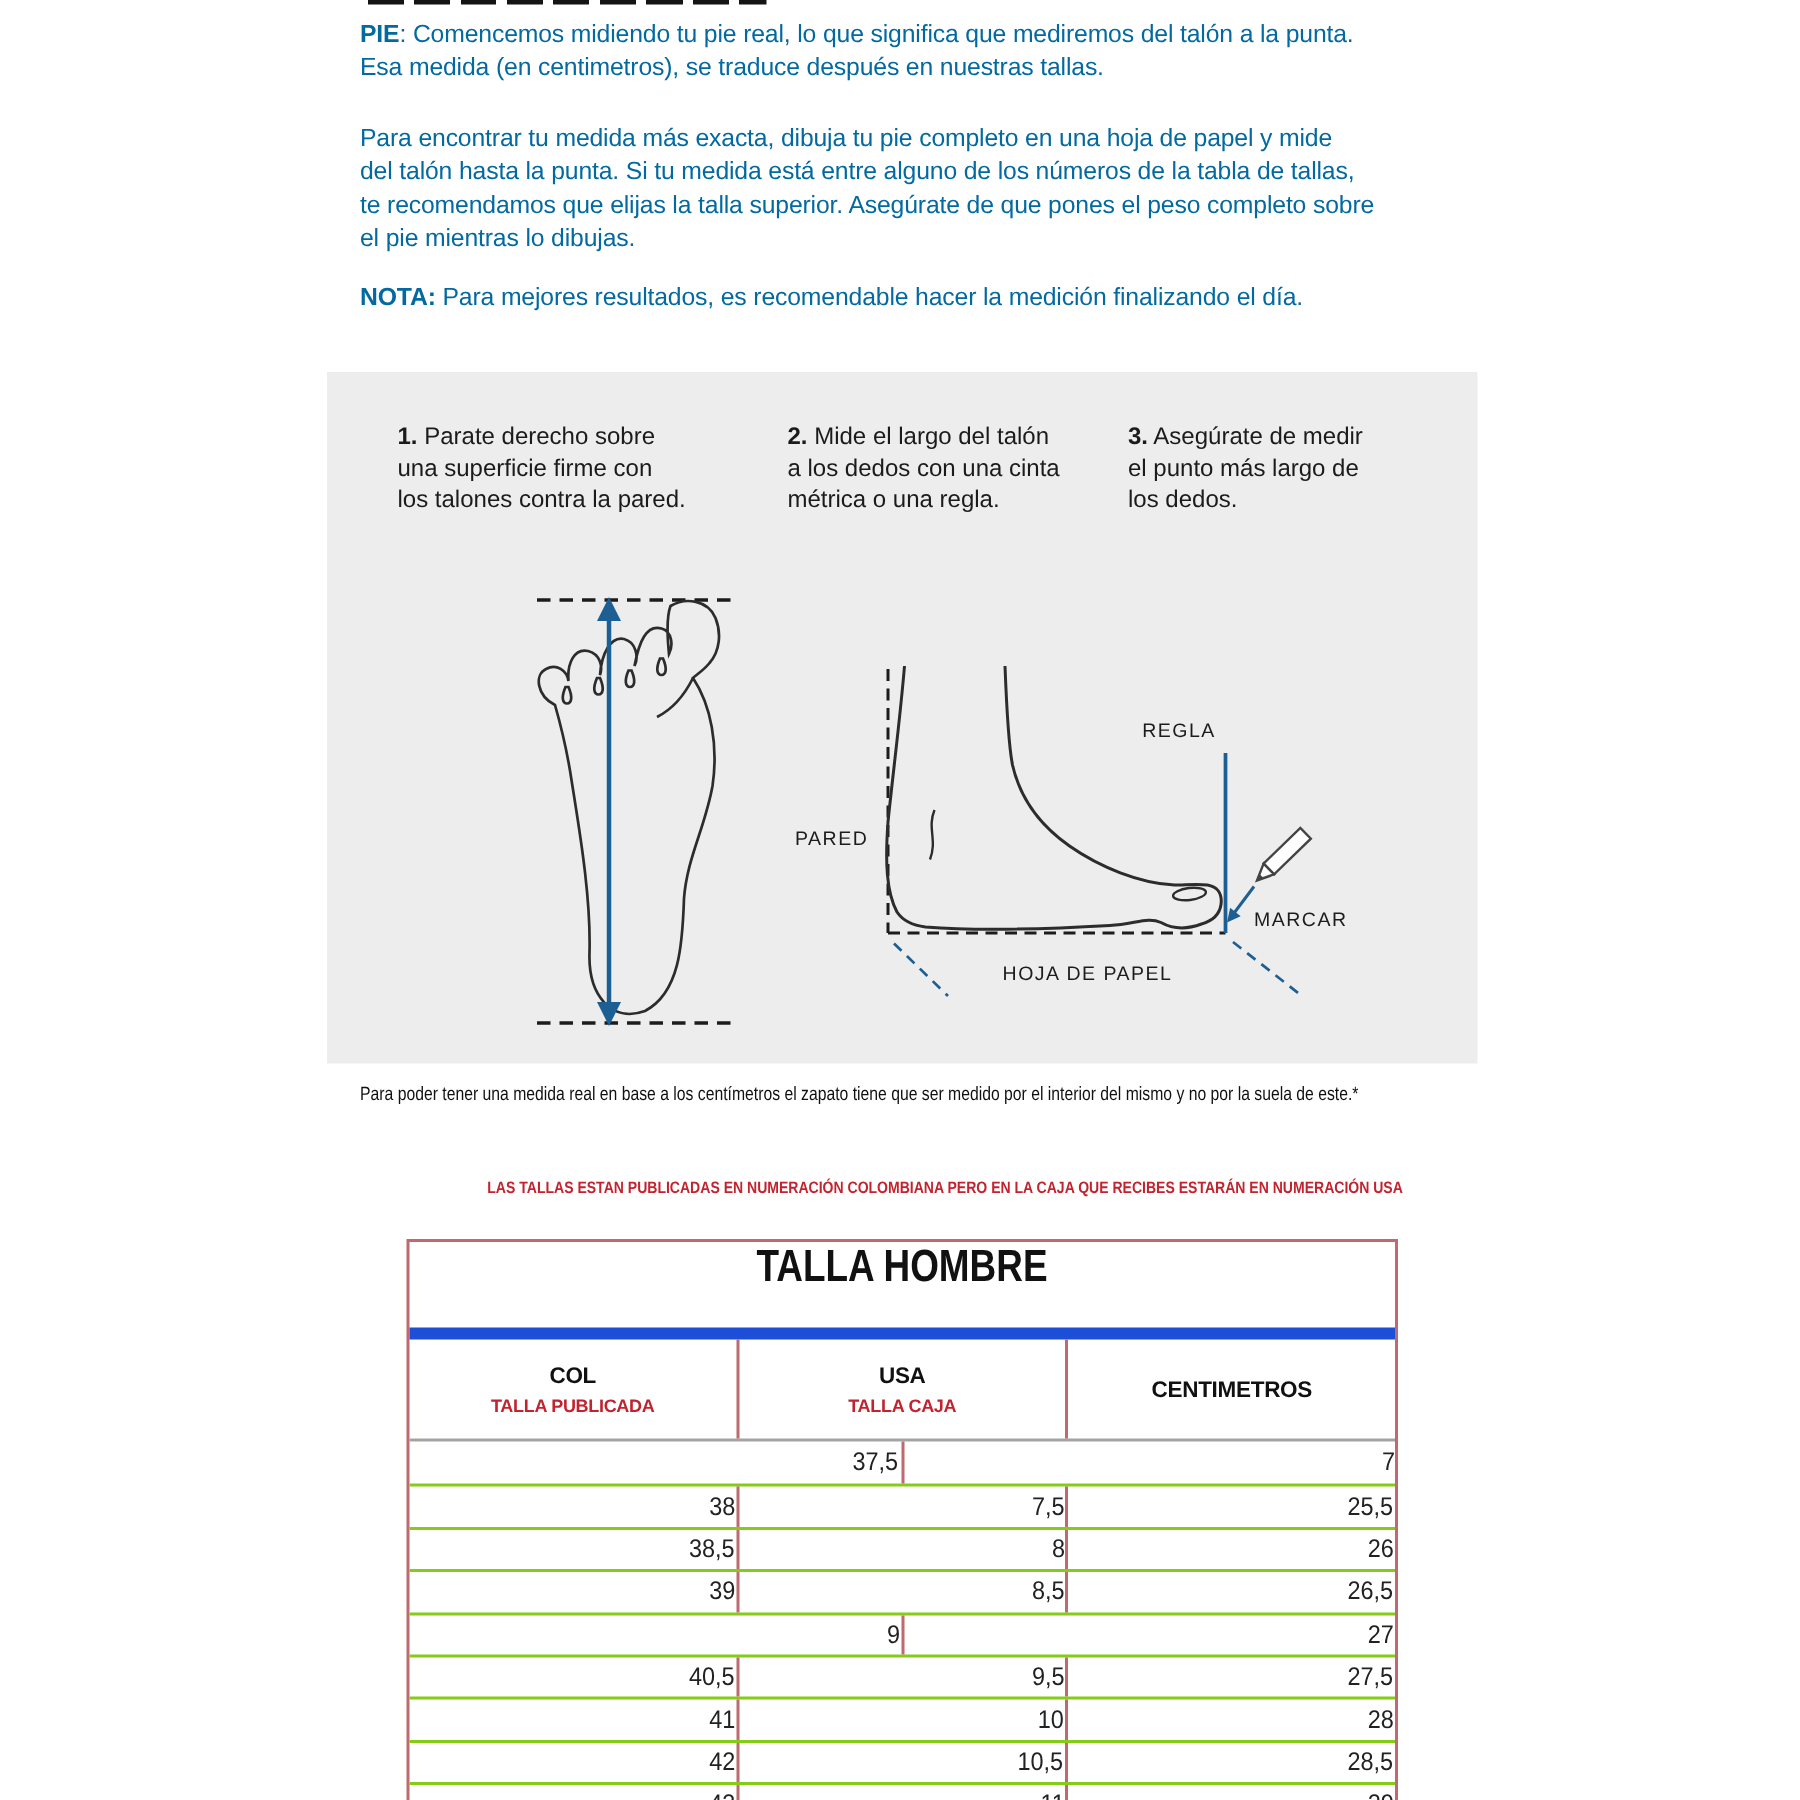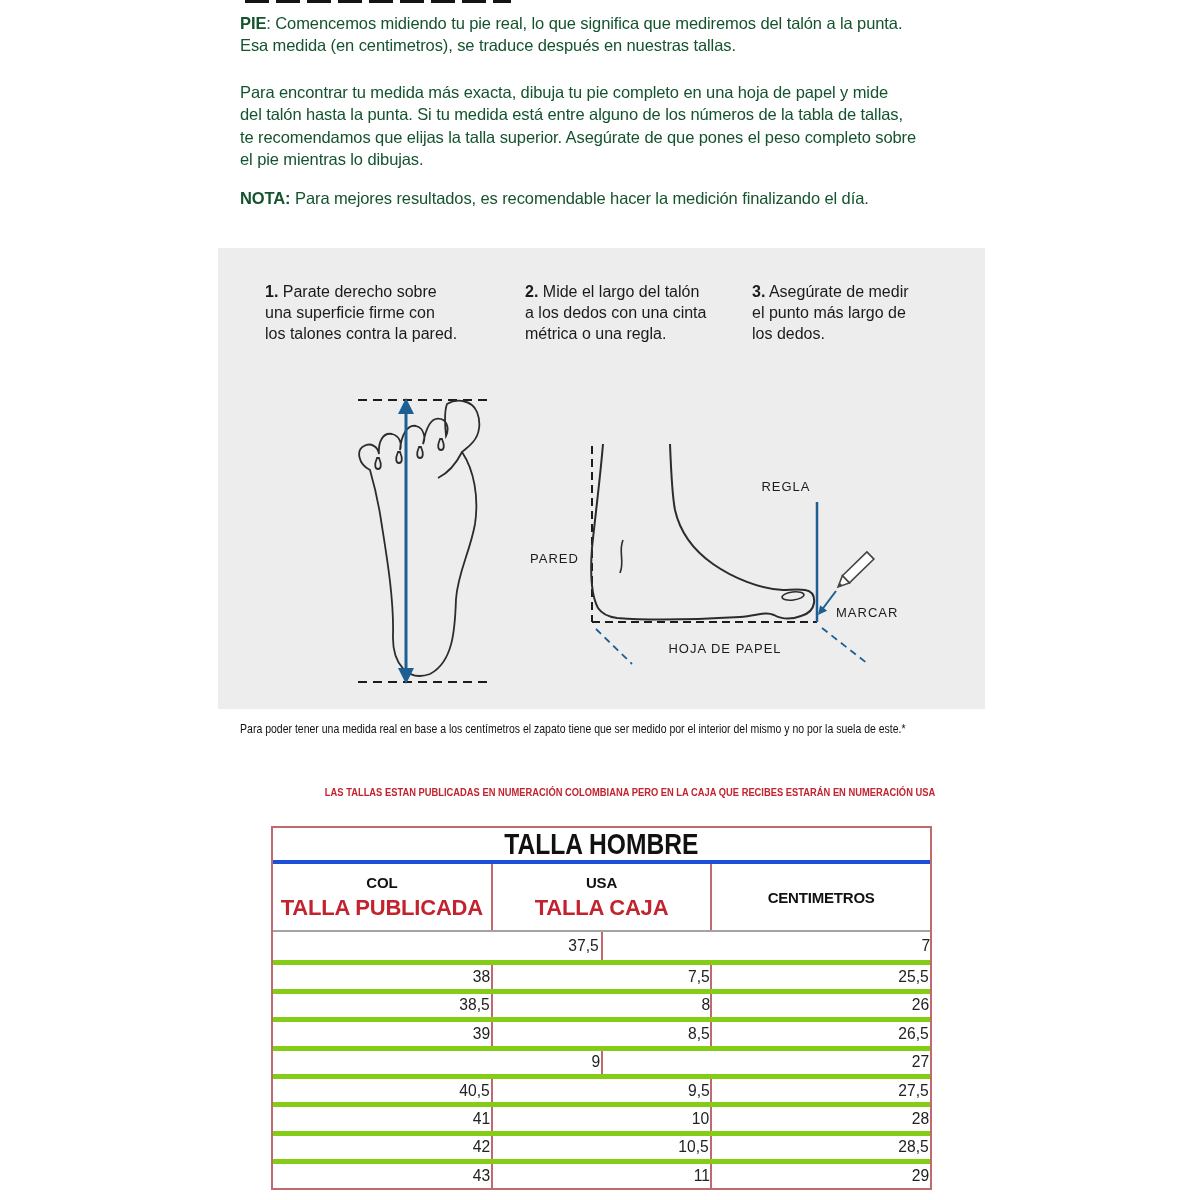--- a/index.html
+++ b/index.html
@@ -6,21 +6,21 @@
   html,body { width:1200px; height:1200px; background:#ffffff; overflow:hidden;
               font-family:"Liberation Sans", sans-serif; }
   .canvas { position:relative; width:1200px; height:1200px; background:#fff; }
 
   
   .top-clip { position:absolute; left:245px; top:0; width:266px; height:3px;
     background:repeating-linear-gradient(90deg,#141414 0 24px,#ffffff 24px 31px); }
 
   
   .para { position:absolute; left:240px; width:704px; font-size:16.5px;
-          line-height:22.4px; color:#14532d; letter-spacing:-0.1px; }
+          line-height:22.4px; color:#0369a1; letter-spacing:-0.1px; }
   .para .lead { font-weight:700; }
   .para .body { white-space:pre-line; }
   .p1 { top:12px; } .p2 { top:81px; } .p3 { top:187px; }
 
   
   .panel { position:absolute; left:218px; top:248px; width:767px; height:461px;
            background:#ededed; }
   .step { position:absolute; top:33px; font-size:16px; line-height:21px; color:#1b1b1b; }
   .step .num { font-weight:700; }
   .step .txt { white-space:pre-line; }
@@ -39,33 +39,33 @@
               font-size:12.8px; color:#111; }
   .footnote .sq { display:inline-block; white-space:nowrap; transform:scaleX(0.82); }
   .notice { position:absolute; left:271px; top:786px; width:661px; text-align:center;
             font-size:11px; font-weight:700; color:#c2232e; }
   .notice .sq { display:inline-block; white-space:nowrap; transform:scaleX(0.85); }
   .sq { transform-origin:center; }
 
   
   .tbl { position:absolute; left:271px; top:826px; width:661px;
          border:2px solid #c06a70; background:#fff; }
-  .tbl-title { height:36px; display:flex; align-items:center; justify-content:center;
-               border-bottom:4px solid #1d4ed8; }
+  .tbl-title { height:65px; display:flex; align-items:flex-start; justify-content:center;
+               border-bottom:8px solid #1d4ed8; }
   .tbl-title .sq { font-size:30px; font-weight:700; color:#111; transform:scaleX(0.82);
                    display:inline-block; white-space:nowrap; }
   .tbl-head { display:flex; height:68px; border-bottom:2px solid #a3a3a3; }
   .tbl-col { flex:1; display:flex; flex-direction:column; align-items:center;
              justify-content:center; gap:4px; }
   .tbl-col + .tbl-col { border-left:2px solid #c06a70; }
   .col-line1 { font-size:15px; font-weight:700; color:#111; letter-spacing:-0.2px; }
-  .col-line2 { font-size:22px; font-weight:700; color:#c2232e; letter-spacing:-0.2px; }
+  .col-line2 { font-size:12px; font-weight:700; color:#c2232e; letter-spacing:-0.2px; }
   .col-line2:empty { display:none; }
   .tbl-row { display:flex; height:28.4px; }
-  .tbl-row + .tbl-row { border-top:5px solid #84cc16; }
+  .tbl-row + .tbl-row { border-top:2px solid #84cc16; }
   .tbl-cell { flex:1; display:flex; align-items:center; justify-content:flex-end; }
   .tbl-cell + .tbl-cell { border-left:2px solid #c06a70; }
   .tbl-cell .num { font-size:17px; color:#222; display:inline-block;
                    transform:scaleX(0.92); white-space:nowrap; }
 </style>
 </head>
 <body>
 
 <div class="canvas">
 

